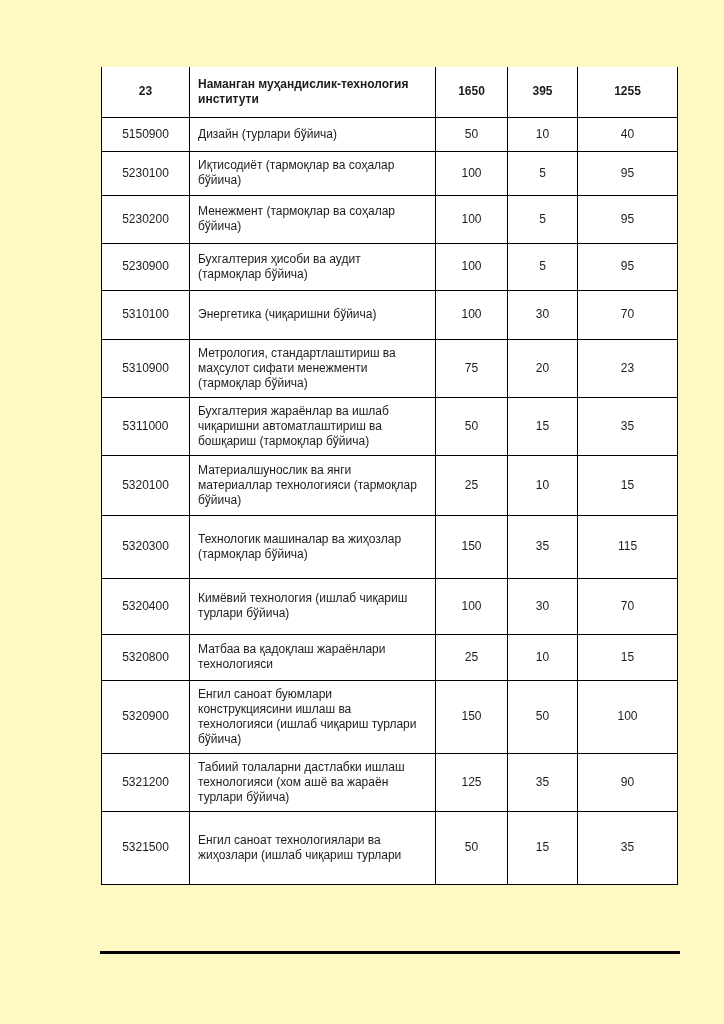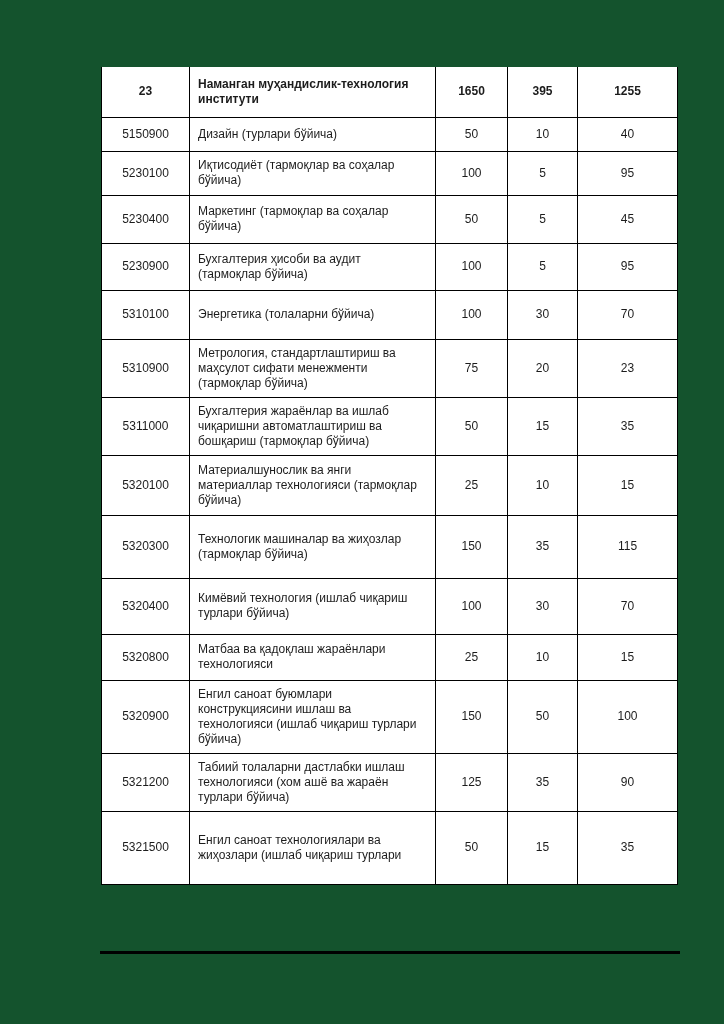--- a/index.html
+++ b/index.html
@@ -5,21 +5,21 @@
   html,body{margin:0;padding:0;}
   body{
     width:724px;height:1024px;
     background:#ffffff;
     font-family:"Liberation Sans","DejaVu Sans",sans-serif;
     color:#1c1c1c;
   }
   .page{
     position:relative;
     width:724px;height:1024px;
-    background:#14532d;
+    background:#fef9c3;
     overflow:hidden;
   }
   
   .table-clip{
     position:absolute;
     left:100px;top:67px;
     width:580px;height:884px;
     overflow:hidden;
     border-bottom:3px solid #000;
   }
@@ -94,36 +94,36 @@
             <td class="c-num c-num-3">40</td>
           </tr>
           <tr>
             <td class="c-code">5230100</td>
             <td class="c-name">Иқтисодиёт (тармоқлар ва соҳалар бўйича)</td>
             <td class="c-num">100</td>
             <td class="c-num c-num-2">5</td>
             <td class="c-num c-num-3">95</td>
           </tr>
           <tr>
-            <td class="c-code">5230400</td>
-            <td class="c-name">Маркетинг (тармоқлар ва соҳалар бўйича)</td>
-            <td class="c-num">50</td>
+            <td class="c-code">5230200</td>
+            <td class="c-name">Менежмент (тармоқлар ва соҳалар бўйича)</td>
+            <td class="c-num">100</td>
             <td class="c-num c-num-2">5</td>
-            <td class="c-num c-num-3">45</td>
+            <td class="c-num c-num-3">95</td>
           </tr>
           <tr>
             <td class="c-code">5230900</td>
             <td class="c-name">Бухгалтерия ҳисоби ва аудит (тармоқлар бўйича)</td>
             <td class="c-num">100</td>
             <td class="c-num c-num-2">5</td>
             <td class="c-num c-num-3">95</td>
           </tr>
           <tr>
             <td class="c-code">5310100</td>
-            <td class="c-name">Энергетика (толаларни бўйича)</td>
+            <td class="c-name">Энергетика (чиқаришни бўйича)</td>
             <td class="c-num">100</td>
             <td class="c-num c-num-2">30</td>
             <td class="c-num c-num-3">70</td>
           </tr>
           <tr>
             <td class="c-code">5310900</td>
             <td class="c-name">Метрология, стандартлаштириш ва маҳсулот сифати менежменти (тармоқлар бўйича)</td>
             <td class="c-num">75</td>
             <td class="c-num c-num-2">20</td>
             <td class="c-num c-num-3">23</td>

